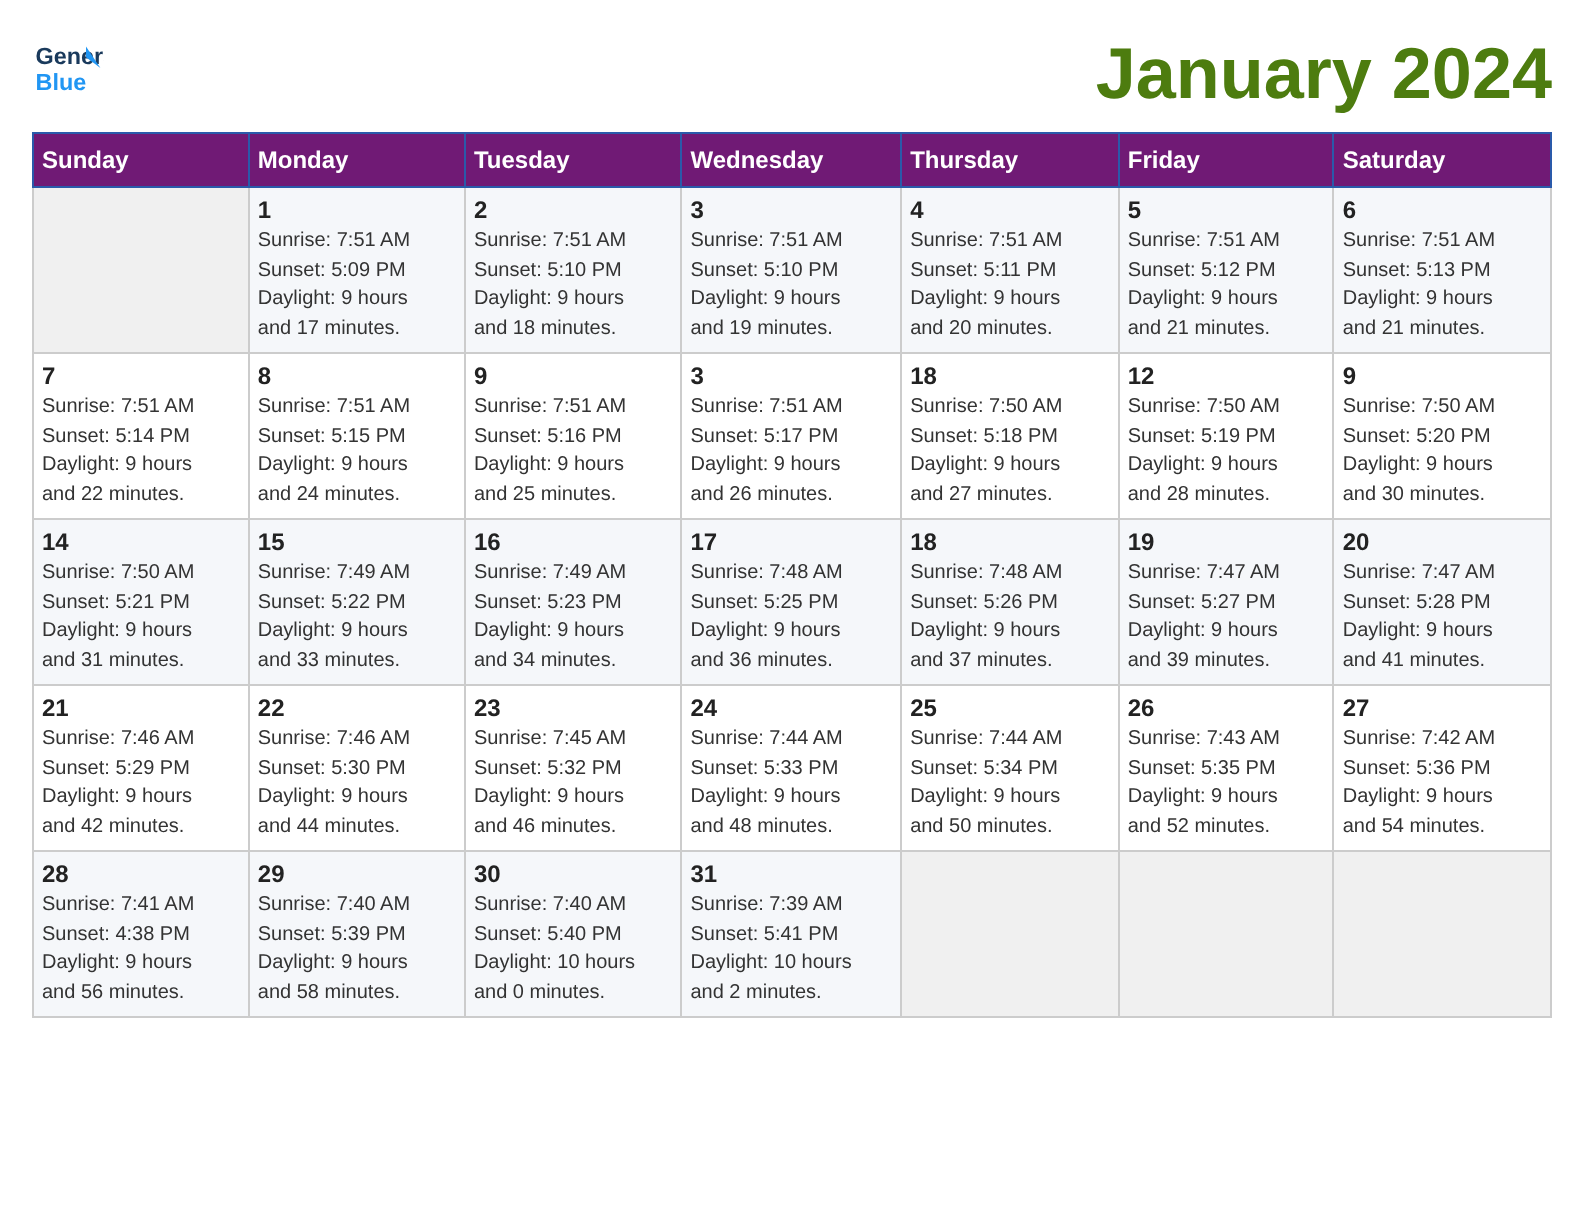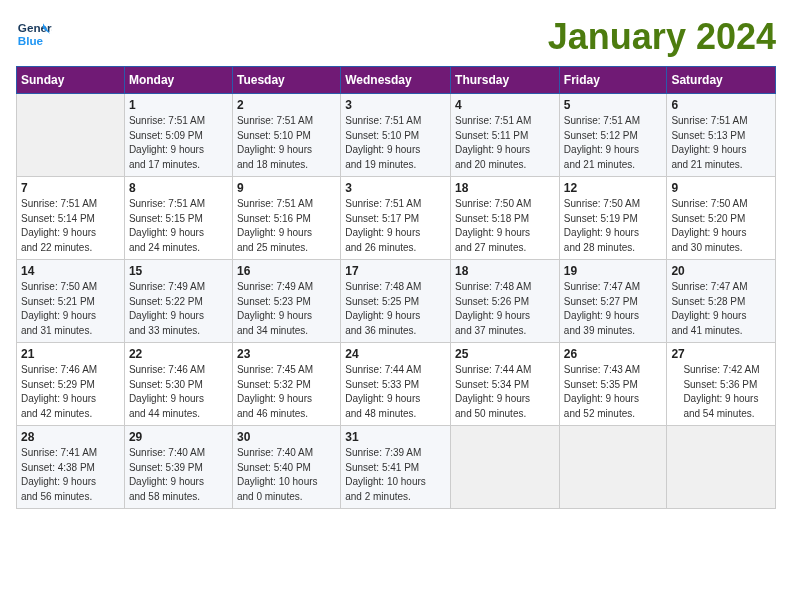--- a/index.html
+++ b/index.html
@@ -295,21 +295,21 @@
         </td>
         <td>
           <span class="day-number">26</span>
           <div class="day-info" style="white-space: pre-line;">Sunrise: 7:43 AM
 Sunset: 5:35 PM
 Daylight: 9 hours
 and 52 minutes.</div>
         </td>
         <td>
           <span class="day-number">27</span>
-          <div class="day-info" style="white-space: pre-line; margin-left: 12px;">Sunrise: 7:42 AM
+          <div class="day-info" style="white-space: pre-line;">Sunrise: 7:42 AM
 Sunset: 5:36 PM
 Daylight: 9 hours
 and 54 minutes.</div>
         </td>
       </tr>
       <tr>
         <td>
           <span class="day-number">28</span>
           <div class="day-info" style="white-space: pre-line;">Sunrise: 7:41 AM
 Sunset: 4:38 PM

